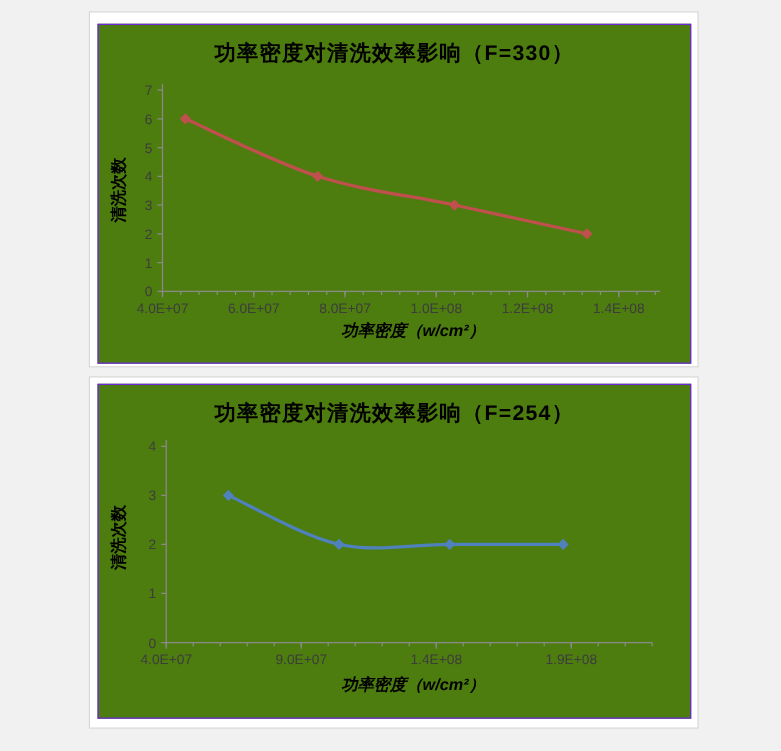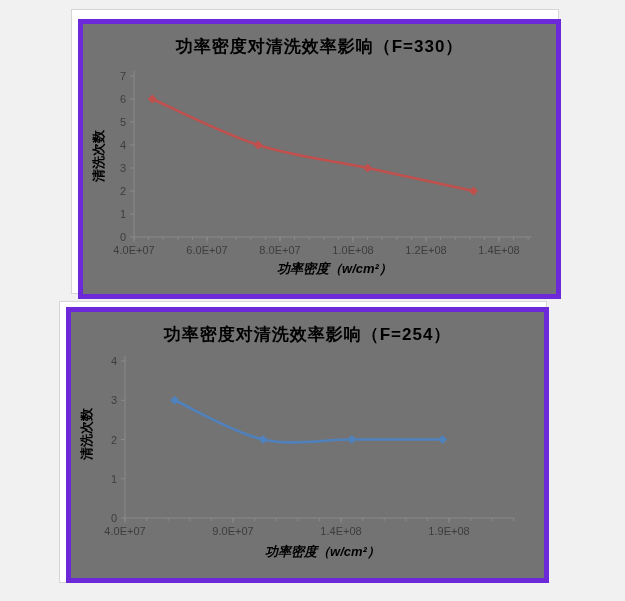--- a/index.html
+++ b/index.html
@@ -5,23 +5,23 @@
   html,body{margin:0;padding:0;}
   body{
     width:625px;height:601px;position:relative;overflow:hidden;
     background:#f1f1f1;
     font-family:"Liberation Sans","DejaVu Sans",sans-serif;
   }
   .panel{
     position:absolute;background:#ffffff;border:1px solid #d6d6d6;box-sizing:border-box;
   }
   #panel-0{left:71px;top:9px;width:488px;height:285px;}
-  #panel-1{left:59px;top:301px;width:488px;height:282px;}
+  #panel-1{left:71px;top:301px;width:488px;height:282px;}
   .chart-box{
-    position:absolute;background:#737373;border:5px solid #6d28d9;box-sizing:content-box;
+    position:absolute;background:#4d7c0f;border:1px solid #6d28d9;box-sizing:content-box;
   }
   #panel-0 .chart-box{left:6px;top:9px;width:473px;height:270px;}
   #panel-1 .chart-box{left:6px;top:5px;width:473px;height:266px;}
   .chart-box svg{position:absolute;left:0;top:0;}
   .chart-title{
     position:absolute;top:11px;left:0;right:0;text-align:center;
     font-size:17px;font-weight:bold;color:#000;letter-spacing:1px;white-space:nowrap;
   }
   .x-title{
     position:absolute;left:40px;right:10px;text-align:center;

